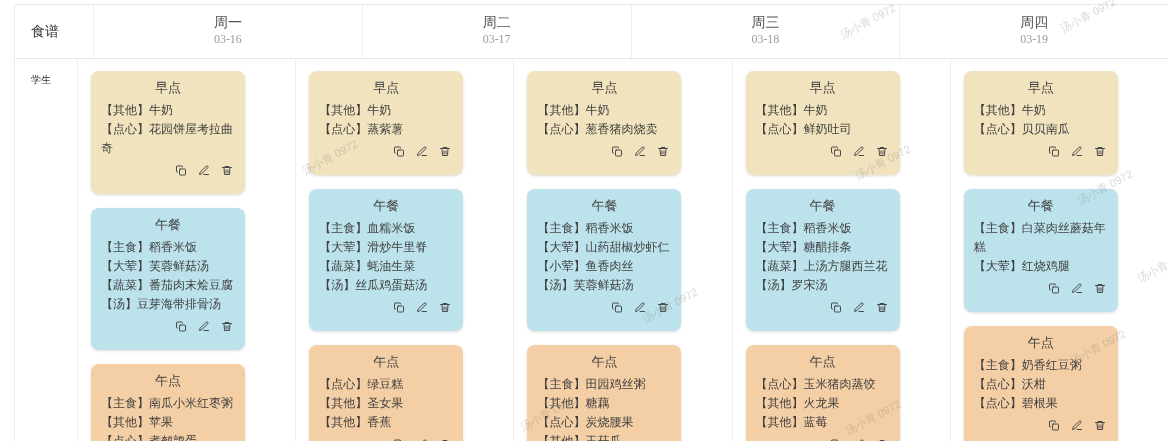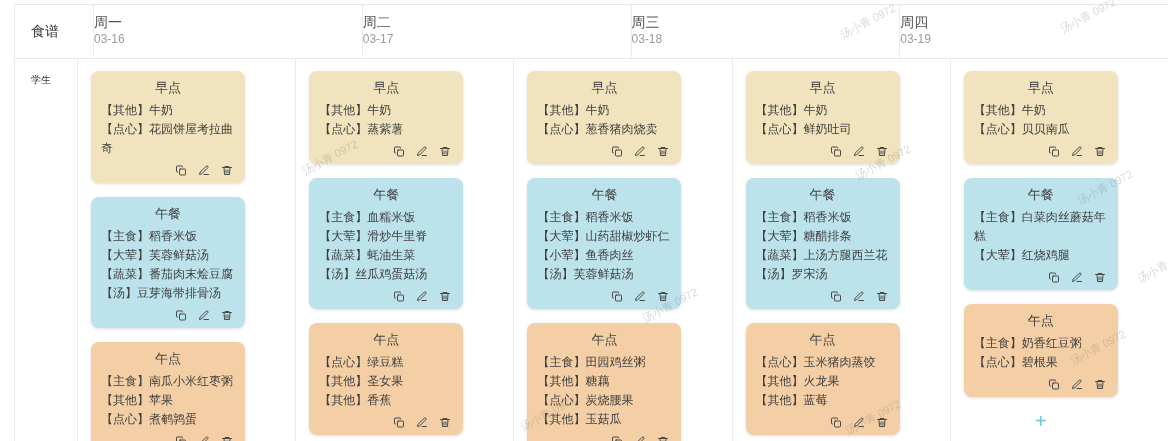--- a/index.html
+++ b/index.html
@@ -13,27 +13,27 @@
     position:absolute; left:14px; top:4px; right:0; bottom:0;
     display:flex; flex-direction:column;
     border-top:1px solid #e7e7e7; border-left:1px solid #ededed;
     background:#fff;
   }
   .header-row { display:flex; height:53px; border-bottom:1px solid #e7e7e7; flex:none; }
   .body-row { display:flex; flex:1; min-height:0; }
   .label-col { width:62px; flex:none; }
   .corner { display:flex; align-items:center; padding-left:16px; font-size:14px; color:#333; }
   .rowlabel { padding:14px 0 0 16px; font-size:10px; color:#333; box-sizing:border-box; }
-  .day-cell { flex:1; text-align:left; padding-top:9px; border-left:1px solid #ededed; box-sizing:border-box; }
+  .day-cell { flex:1; text-align:center; padding-top:9px; border-left:1px solid #ededed; box-sizing:border-box; }
   .day-name { font-size:14px; color:#555; line-height:17px; }
-  .day-date { font-size:12px; color:#9b9b9b; line-height:15px; margin-top:1px; }
+  .day-date { font-size:12px; color:#9b9b9b; line-height:15px; margin-top:1px;font-family:Liberation Serif, serif; }
   .col-cell { flex:1; border-left:1px solid #ededed; box-sizing:border-box; padding-top:12px; overflow:hidden; }
   .card {
     width:154px; box-sizing:border-box; margin:0 0 14px 13px;
-    border-radius:8px; padding:8px 10px 4px;
+    border-radius:8px; padding:8px 10px 15px;
     box-shadow:0 1px 3px rgba(0,0,0,0.14);
   }
   .card-title { text-align:center; font-size:13px; color:#454545; margin-bottom:5px; line-height:17px; }
   .card-item { font-size:12px; color:#3f3f3f; line-height:19px; word-break:break-all; }
   .card-actions { display:flex; justify-content:flex-end; gap:11px; margin-top:5px; padding:0 2px 2px 0; }
   .icon-btn {
     background:none; border:none; padding:0; margin:0; height:14px; line-height:0;
     color:#4a4a4a; cursor:pointer;
   }
   .add-btn {
@@ -388,20 +388,21 @@
                 <path d="M3 6h18"></path>
                 <path d="M8 6V4h8v2"></path>
                 <path d="M6 6l1 14h10l1-14"></path>
                 <path d="M10 11v6M14 11v6"></path>
               </svg></button>
           </div>
         </div>
         <div class="card" style="background: rgb(244, 207, 165);">
           <div class="card-title">午点</div>
           <div class="card-item">【主食】奶香红豆粥</div>
+          <div class="card-item">【点心】沃柑</div>
           <div class="card-item">【点心】碧根果</div>
           <div class="card-actions">
             <button class="icon-btn"><svg width="12" height="13" viewBox="0 0 24 24" fill="none" stroke="currentColor" stroke-width="2" stroke-linecap="round" stroke-linejoin="round">
                 <rect x="9" y="9" width="12" height="12" rx="1.5"></rect>
                 <path d="M5 15H4a1 1 0 0 1-1-1V4a1 1 0 0 1 1-1h10a1 1 0 0 1 1 1v1"></path>
               </svg></button>
             <button class="icon-btn"><svg width="12" height="13" viewBox="0 0 24 24" fill="none" stroke="currentColor" stroke-width="2" stroke-linecap="round" stroke-linejoin="round">
                 <path d="M12 20h9"></path>
                 <path d="M16.5 3.5a2.1 2.1 0 0 1 3 3L7 19l-4 1 1-4Z"></path>
               </svg></button>

